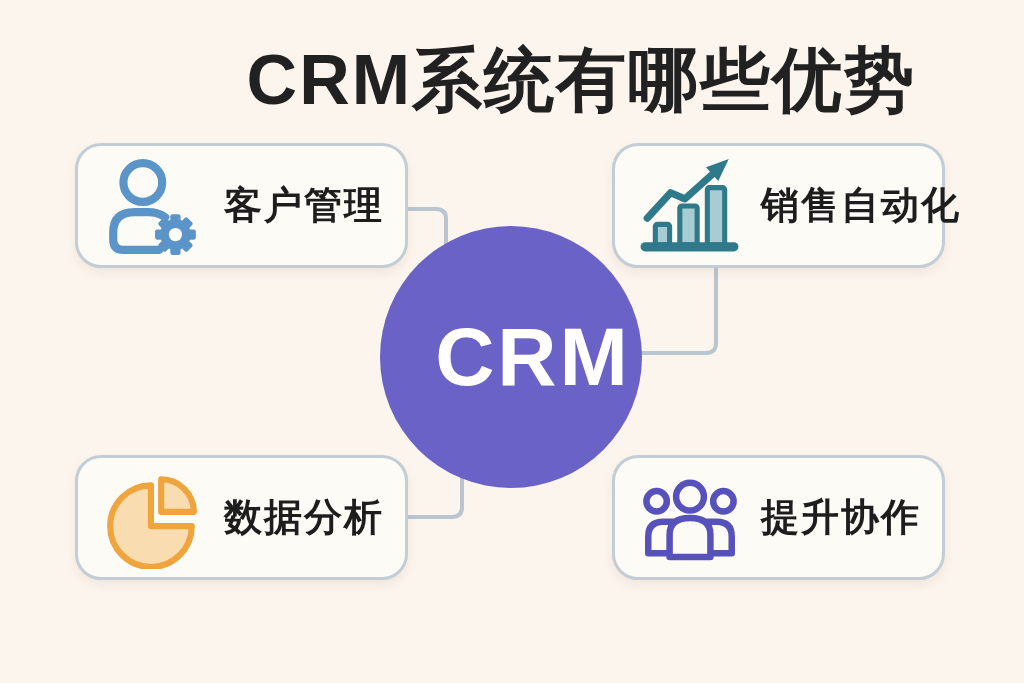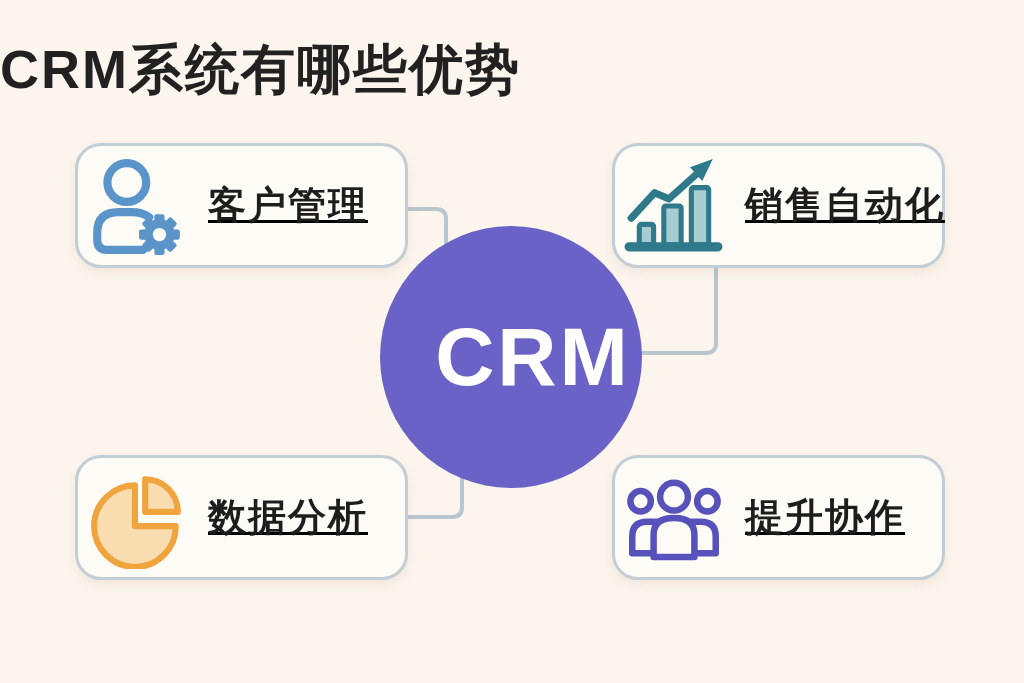--- a/index.html
+++ b/index.html
@@ -22,38 +22,37 @@
   body{
     width:1024px;height:683px;overflow:hidden;
     background:var(--background);
     font-family:"Liberation Sans","DejaVu Sans",sans-serif;
     position:relative;
   }
   .stage{position:absolute;inset:0;width:1024px;height:683px;}
 
   .page-title{
     position:absolute;left:0;top:34px;width:916px;
-    text-align:left;
-    font-size:54px;font-weight:800;letter-spacing:2px;
+    text-align:right;
+    font-size:70px;font-weight:800;letter-spacing:2px;
     color:var(--title_text);
   }
 
   svg.connectors{position:absolute;left:0;top:0;width:1024px;height:683px;}
   .connector-path{stroke:var(--connector);stroke-width:4;fill:none;}
 
   .card{
     position:absolute;width:333px;height:125px;
     background:var(--card_background);
     border:3px solid var(--card_border);
     border-radius:26px;
     box-sizing:border-box;
     display:flex;align-items:center;
-    padding-left:8px;gap:20px;
+    padding-left:24px;gap:20px;
     box-shadow:0 5px 10px rgba(170,150,130,0.14);
-    text-decoration:underline;
   }
   .card-top-left{left:75px;top:143px;}
   .card-top-right{left:612px;top:143px;}
   .card-bottom-left{left:75px;top:455px;}
   .card-bottom-right{left:612px;top:455px;border-radius:26px;}
 
   .card .icon{width:102px;height:102px;flex:0 0 auto;display:flex;align-items:center;justify-content:center;}
   .card .icon svg{width:100%;height:100%;}
   .card .label{
     font-size:38px;font-weight:800;color:var(--label_text);

